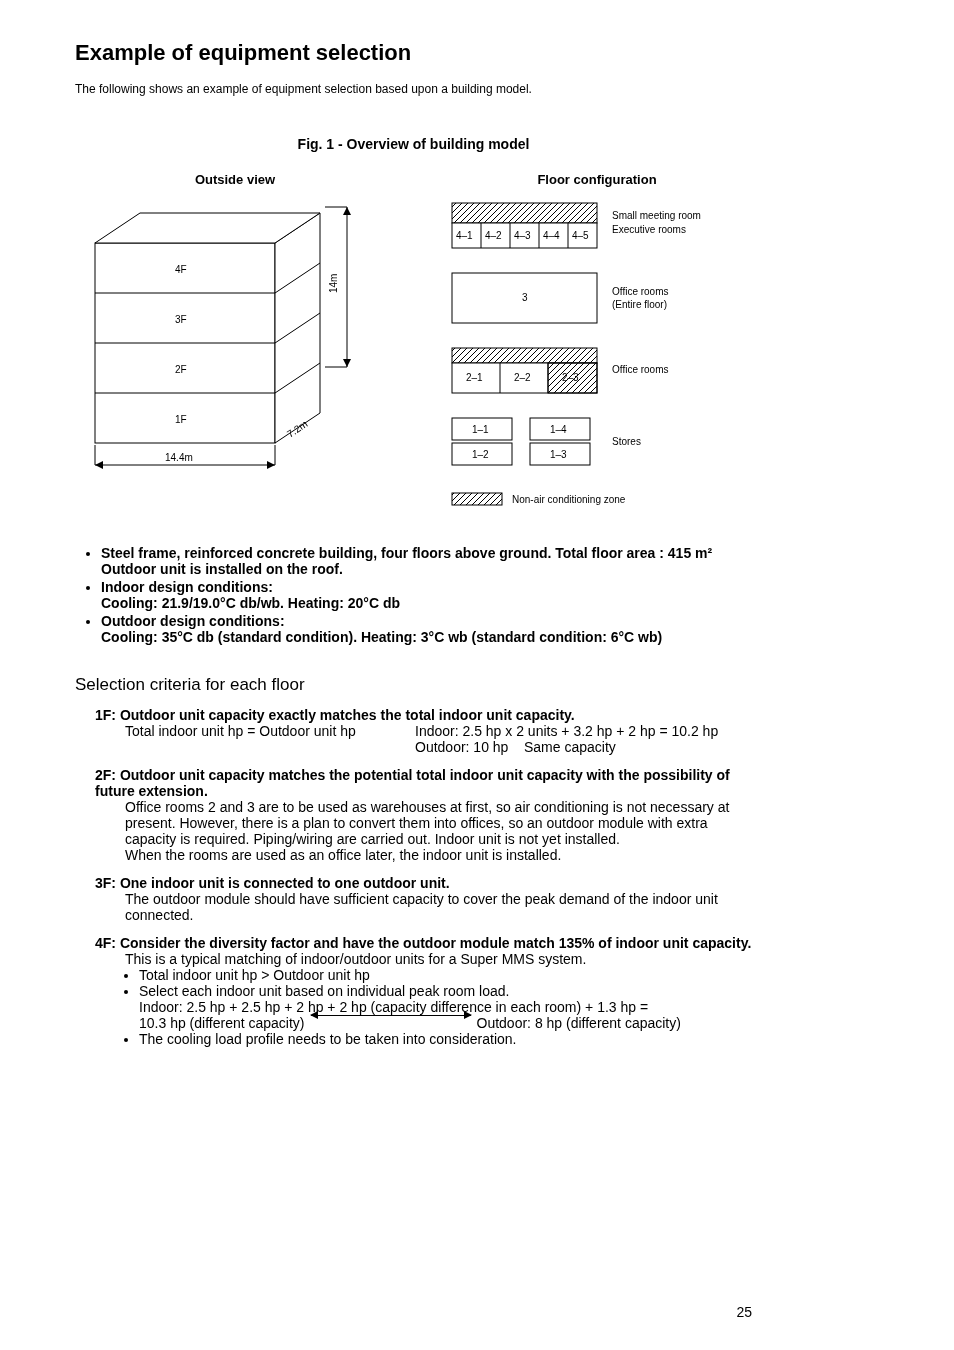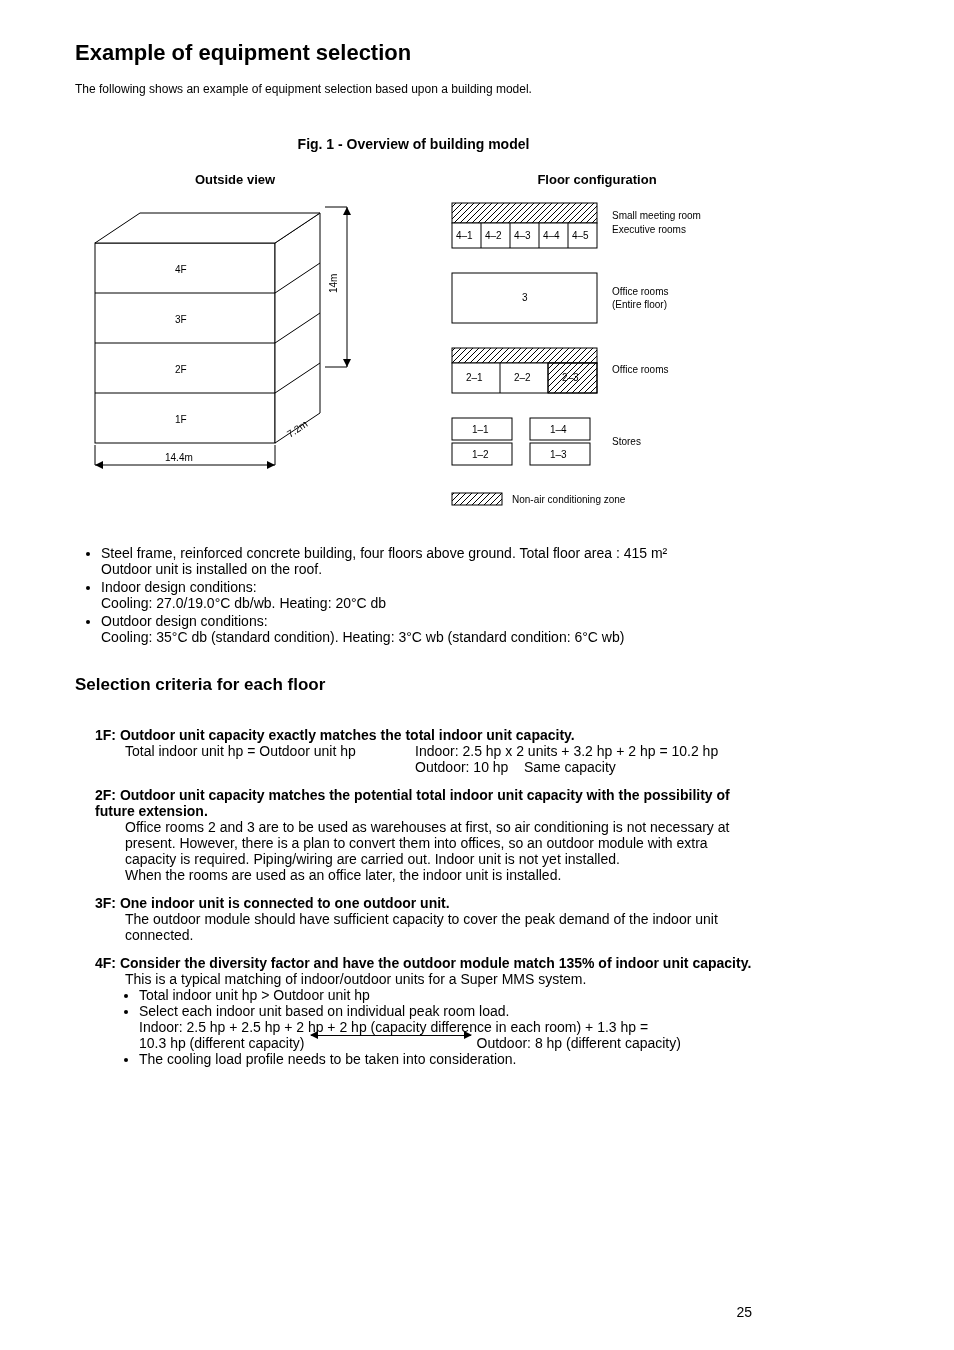--- a/index.html
+++ b/index.html
@@ -33,23 +33,23 @@
   }
   .diagrams {
     display: flex;
     justify-content: space-between;
     margin-bottom: 18px;
   }
   .diagram-block { text-align: center; }
   .diagram-title { font-size: 13px; font-weight: bold; margin-bottom: 6px; }
 
   .bullets { font-size: 14px; padding-left: 26px; margin-bottom: 30px; }
-  .bullets li { list-style: disc; margin-bottom: 2px; }
-
-  h2 { font-size: 17px; font-weight: bold; margin: 0 0 32px 0; }
+  .bullets li { list-style: disc; margin-bottom: 2px; font-weight: bold; }
+
+  h2 { font-size: 17px; font-weight: normal; margin: 0 0 12px 0; }
 
   .floor-block { font-size: 14px; margin-bottom: 12px; margin-left: 20px; }
   .floor-head { font-weight: bold; }
   .floor-body { padding-left: 30px; }
   .sub-bullets { padding-left: 44px; margin: 0; }
   .sub-bullets li { list-style: disc; }
   .compare-row { display:flex; align-items:flex-start; }
 
   .arrow-both {
     display:inline-block; width:160px; height:1px; background:#000;
@@ -172,21 +172,21 @@
         <text x="70" y="310" class="btext">Non-air conditioning zone</text>
       </svg>
     </div>
 
   </div>
 
   <ul class="bullets">
     <li style="white-space:pre-line">Steel frame, reinforced concrete building, four floors above ground.  Total floor area : 415 m²
 Outdoor unit is installed on the roof.</li>
     <li style="white-space:pre-line">Indoor design conditions:
-Cooling: 27.0/19.0°C db/wb. Heating: 20°C db</li>
+Cooling: 21.9/19.0°C db/wb. Heating: 20°C db</li>
     <li style="white-space:pre-line">Outdoor design conditions:
 Cooling: 35°C db (standard condition). Heating: 3°C wb (standard condition: 6°C wb)</li>
   </ul>
 
   <h2>Selection criteria for each floor</h2>
 
   <div class="floor-block">
     <div class="floor-head">1F:  Outdoor unit capacity exactly matches the total indoor unit capacity.</div>
     <div class="floor-body" style="display:flex">
       <span style="width:290px;display:inline-block">Total indoor unit hp = Outdoor unit hp</span>

